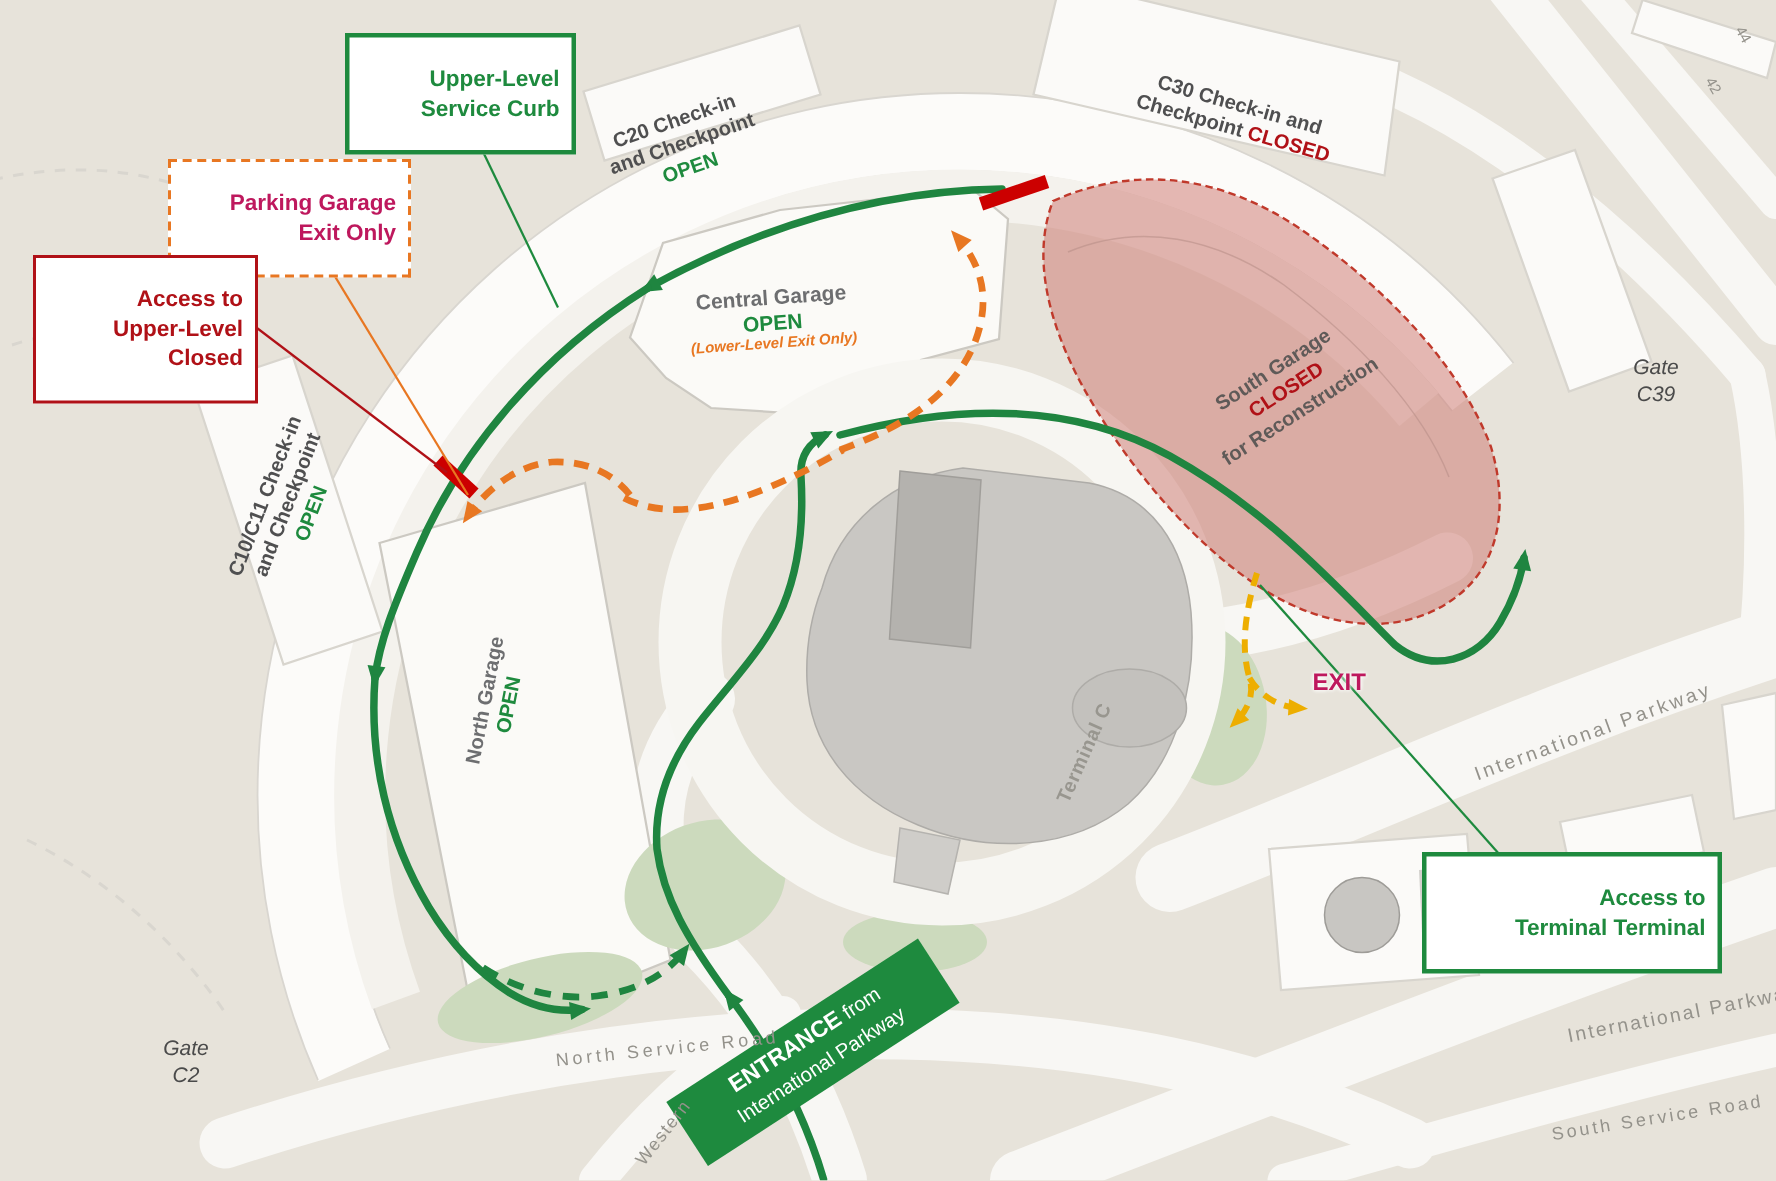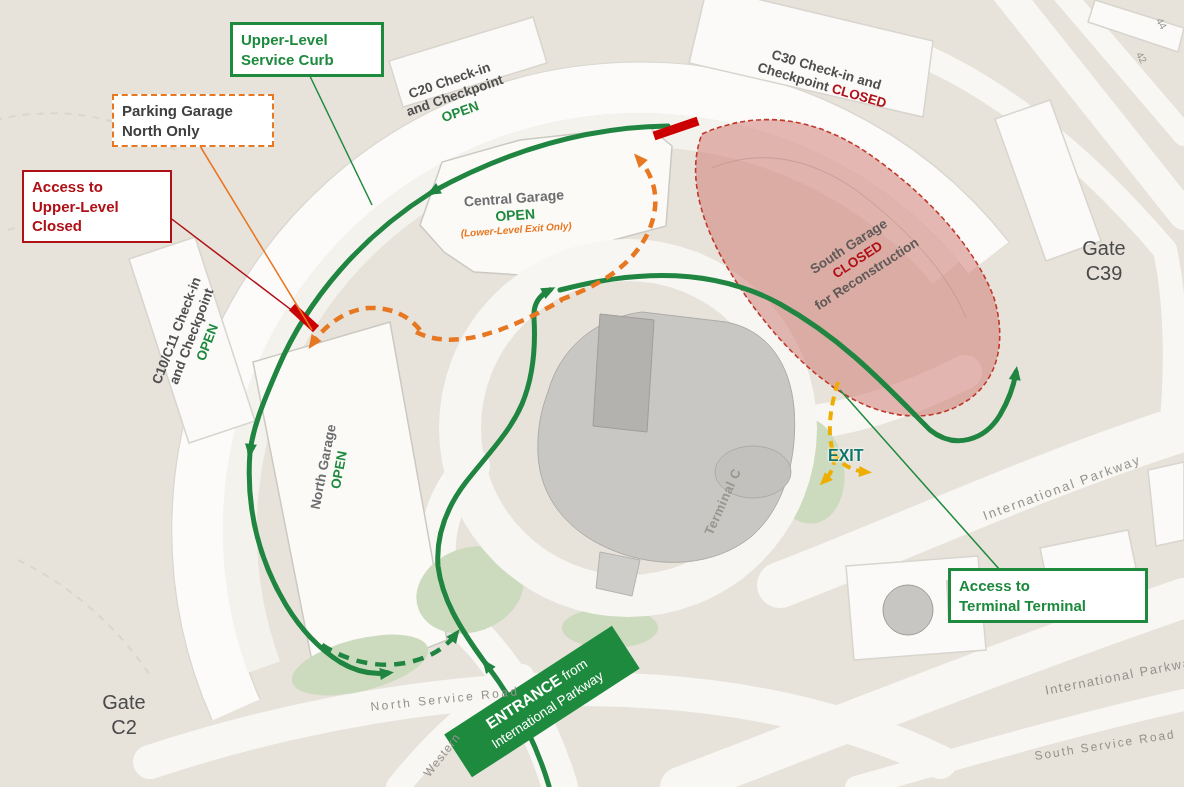--- a/index.html
+++ b/index.html
@@ -4,33 +4,33 @@
 <style>
   html,body{margin:0;padding:0;background:#e7e3da;}
   #stage{position:relative;width:1184px;height:787px;overflow:hidden;
          font-family:"Liberation Sans",sans-serif;background:#e7e3da;}
   #map{position:absolute;left:0;top:0;}
   .maplbl{position:absolute;text-align:center;line-height:1.22;font-weight:bold;color:#4f4f50;}
   .green{color:#1e8a3e;}
   .red{color:#b01117;}
   .grayname{color:#6d6e70;}
   .southgray{color:#5f5a58;}
-  .box{position:absolute;background:#fff;text-align:left;font-weight:bold;
-       font-size:15px;line-height:1.3;padding:5px 8px;}
+  .box{position:absolute;background:#fff;text-align:right;font-weight:bold;
+       font-size:15px;line-height:1.3;padding:18px 8px;}
   .box.green-border{border:3px solid #1e8a3e;color:#1e8a3e;}
-  .box.orange-border{border:2px dashed #e87722;color:#404040;}
+  .box.orange-border{border:2px dashed #e87722;color:#be185d;margin-top:12px;}
   .box.red-border{border:2px solid #b01117;color:#b01117;}
   .entrance-box{position:absolute;background:#1e8a3e;color:#fff;text-align:center;
        padding:6px 10px;font-size:13.5px;line-height:1.35;transform:rotate(-33deg);}
   .entrance-box strong{font-size:15.5px;}
   .roadlbl{position:absolute;color:#94928b;font-weight:normal;text-align:center;
        white-space:nowrap;}
-  .exitlbl{position:absolute;color:#0f766e;font-weight:bold;font-size:16px;
-       text-shadow:0 0 3px #fff,0 0 3px #fff;}
-  .gatelbl{position:absolute;color:#4a4a4a;font-size:20px;text-align:center;line-height:1.25;}
+  .exitlbl{position:absolute;color:#be185d;font-weight:bold;font-size:16px;
+       text-shadow:0 0 3px #fff,0 0 3px #fff;margin-left:47px;}
+  .gatelbl{position:absolute;color:#4a4a4a;font-size:14px;text-align:center;line-height:1.25;font-style:italic;}
   .note{font-style:italic;font-size:10px;font-weight:bold;color:#e87722;}
 </style>
 </head>
 <body>
 
 <div id="stage">
 
 <svg id="map" width="1184" height="787" viewBox="0 0 1184 787">
   <defs>
     <marker id="mg" markerWidth="16" markerHeight="14" refX="9" refY="7" orient="auto" markerUnits="userSpaceOnUse">
@@ -150,21 +150,21 @@
   </g>
 </svg>
 
 <div class="box green-border" style="left:230px;top:22px;width:132px;">
   <div>Upper-Level</div>
   <div>Service Curb</div>
 </div>
 
 <div class="box orange-border" style="left:112px;top:94px;width:142px;">
   <div>Parking Garage</div>
-  <div>North Only</div>
+  <div>Exit Only</div>
 </div>
 
 <div class="box red-border" style="left:22px;top:170px;width:130px;">
   <div>Access to</div>
   <div>Upper-Level</div>
   <div>Closed</div>
 </div>
 
 <div class="box green-border" style="left:948px;top:568px;width:178px;">
   <div>Access to</div>

